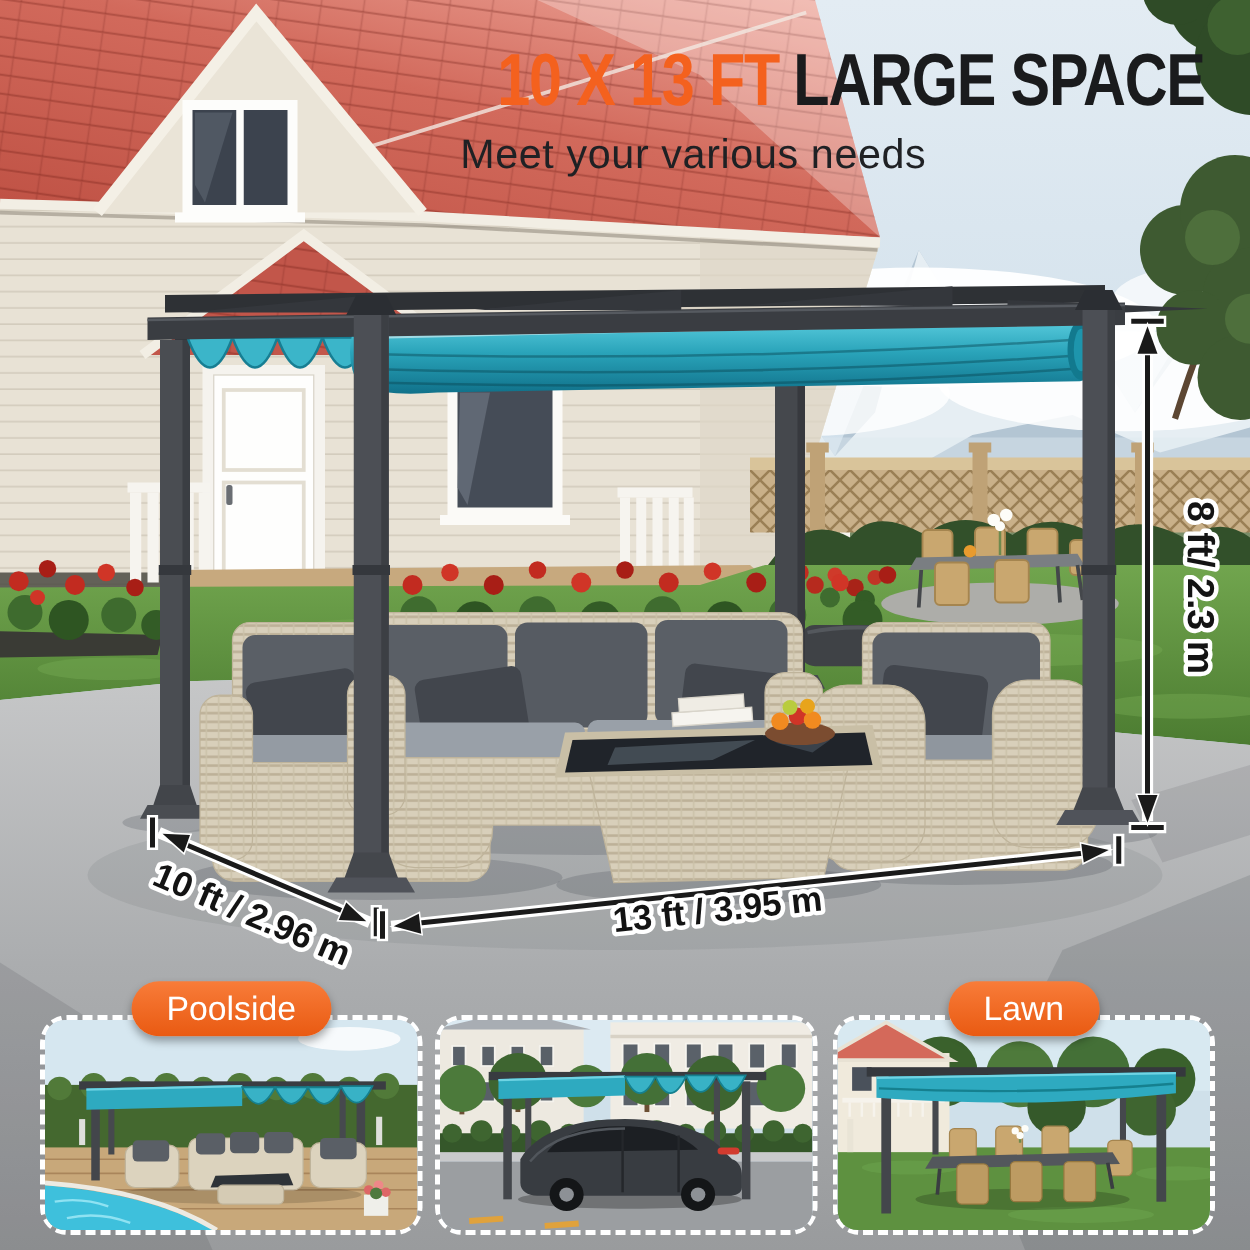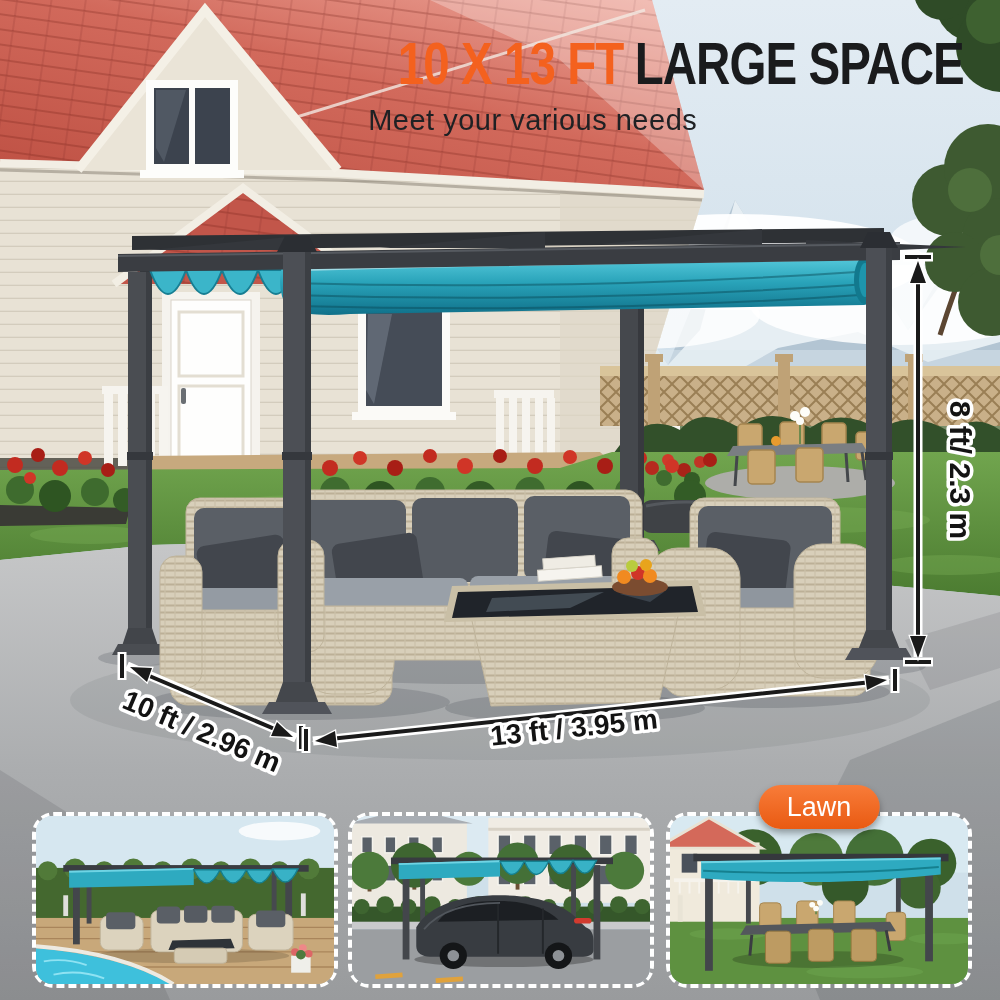--- a/index.html
+++ b/index.html
@@ -5,21 +5,21 @@
   html,body{margin:0;padding:0;background:#888;}
   .stage{position:relative;width:1000px;height:1000px;overflow:hidden;
          font-family:"Liberation Sans",sans-serif;background:#b9bbbd;}
   .stage svg{display:block;}
   #scene{position:absolute;inset:0;}
   
   .hdr{position:absolute;top:30px;right:36px;text-align:left;z-index:5;}
   .hdr .t{display:inline-block;font-weight:bold;font-size:50px;letter-spacing:-1px;
           color:#1a1b1d;white-space:nowrap;transform:scale(.95,1.18);transform-origin:right top;}
   .hdr .t .acc{color:#f4611e;margin-right:12px;}
-  .hdr .s{font-size:29px;color:#1f2124;margin-top:16px;letter-spacing:.5px;}
+  .hdr .s{font-size:33px;color:#1f2124;margin-top:16px;letter-spacing:.5px;}
   
   .thumb{position:absolute;top:812px;width:306px;height:176px;border:4px dashed #fff;
          border-radius:22px;box-sizing:border-box;z-index:6;}
   .thumb .shot{position:absolute;inset:0;border-radius:16px;overflow:hidden;background:#cfe0ea;}
   .thumb .shot svg{width:100%;height:100%;}
   .pill{position:absolute;top:-31px;left:50%;transform:translateX(-50%);
         background:linear-gradient(180deg,#f87c39,#e95a12);color:#fff;font-size:27px;
         line-height:44px;padding:0 28px;border-radius:999px;white-space:nowrap;
         box-shadow:0 4px 7px rgba(0,0,0,.35);z-index:7;}
   .dimtext{font-weight:bold;fill:#131313;stroke:#ffffff;stroke-width:7px;
@@ -495,20 +495,21 @@
       <path d="M0,140 C50,144 102,156 138,178 L0,178 Z" fill="#3ec0dc"></path>
       <path d="M0,138 C52,142 104,154 141,178" stroke="#edeae2" stroke-width="4" fill="none"></path>
       <path d="M8,154 Q30,150 52,158 M18,168 Q44,162 70,172" stroke="#8fe2f2" stroke-width="2" fill="none"></path>
       <rect x="262" y="148" width="20" height="18" fill="#efefea"></rect>
       <circle cx="266" cy="144" r="4" fill="#d66"></circle>
           <circle cx="274" cy="140" r="4" fill="#e88"></circle>
       <circle cx="280" cy="146" r="4" fill="#d66"></circle>
           <circle cx="272" cy="147" r="5" fill="#4e7a3e"></circle>
     </svg>
   </div>
+  <div class="pill">Poolside</div>
 </div>
 
 <div class="thumb" style="left:348px">
   <div class="shot">
     <svg viewBox="0 0 306 178" preserveAspectRatio="none">
       <rect width="306" height="60" fill="#dceaf2"></rect>
       <g>
         <rect x="0" y="6" width="118" height="92" fill="#ede9e0"></rect>
         <polygon points="-6,8 60,-8 124,8" fill="#a8adb3"></polygon>
         <g fill="#596068" stroke="#f4f2ec" stroke-width="1.5">

